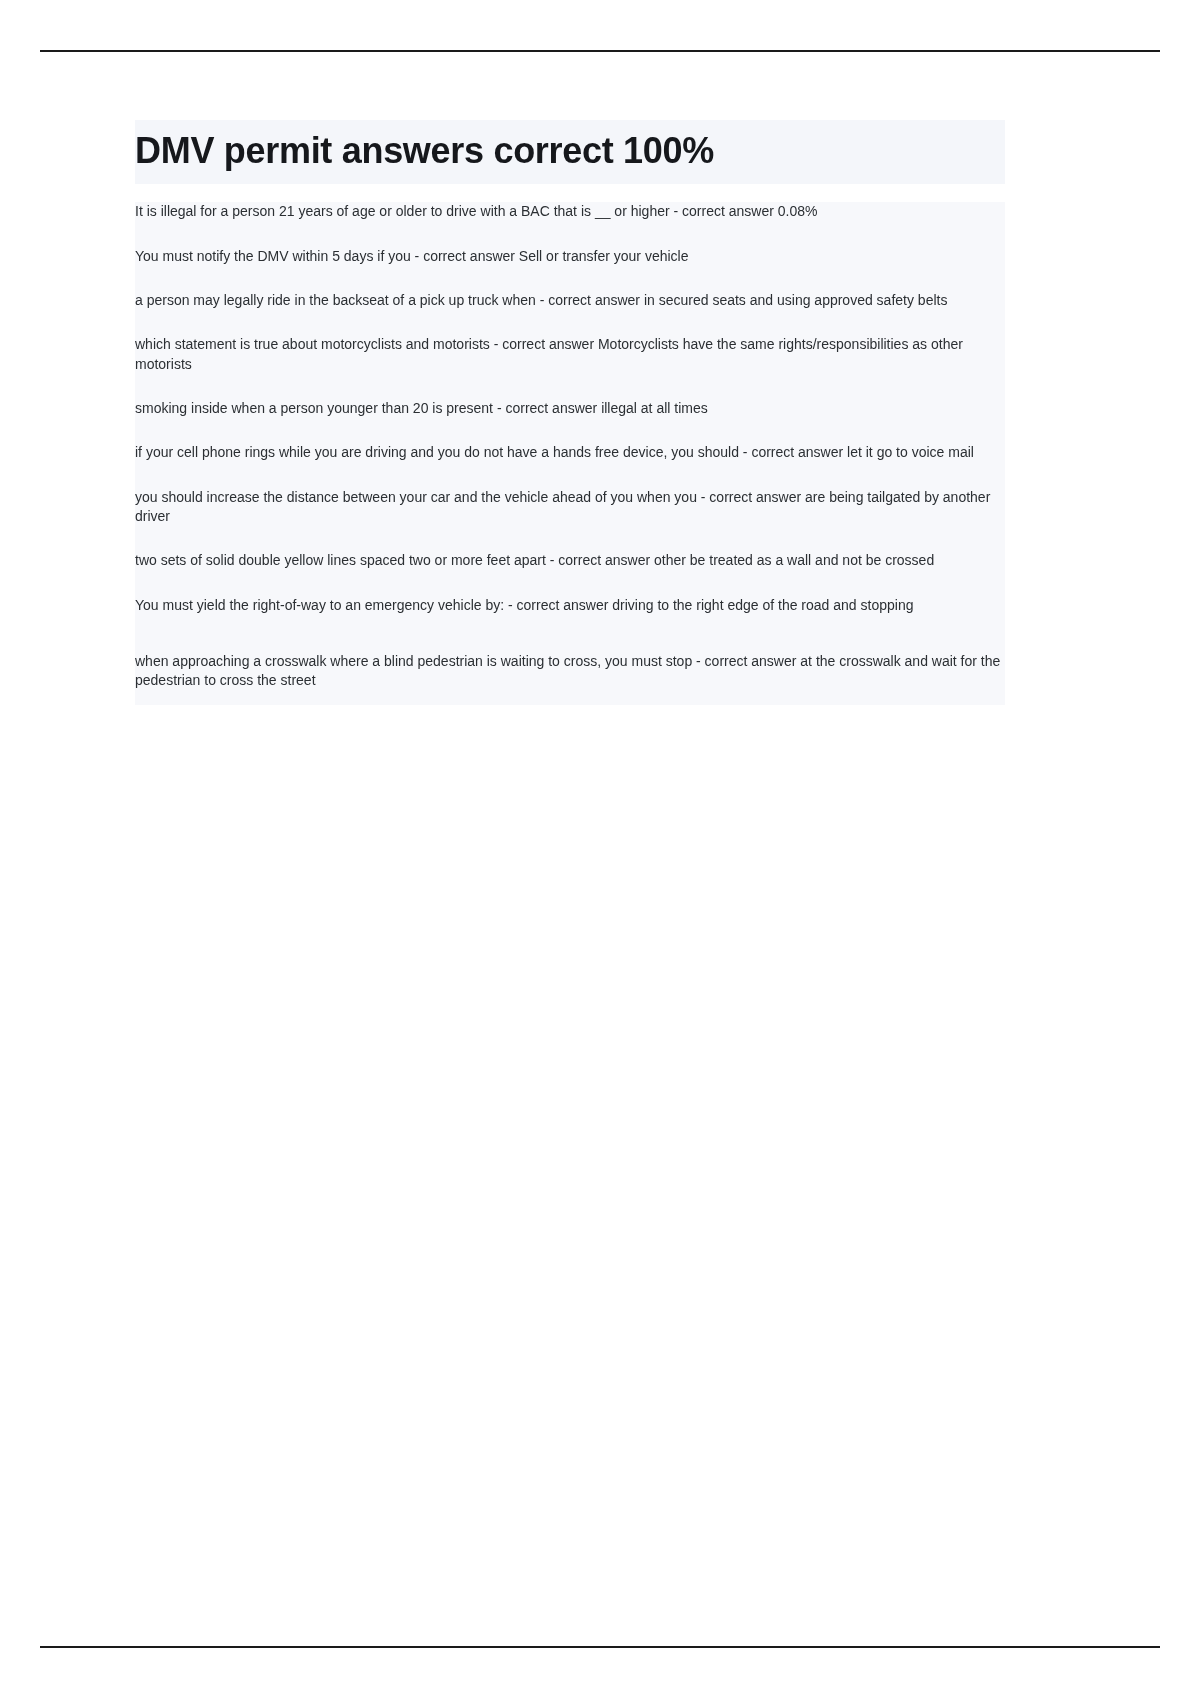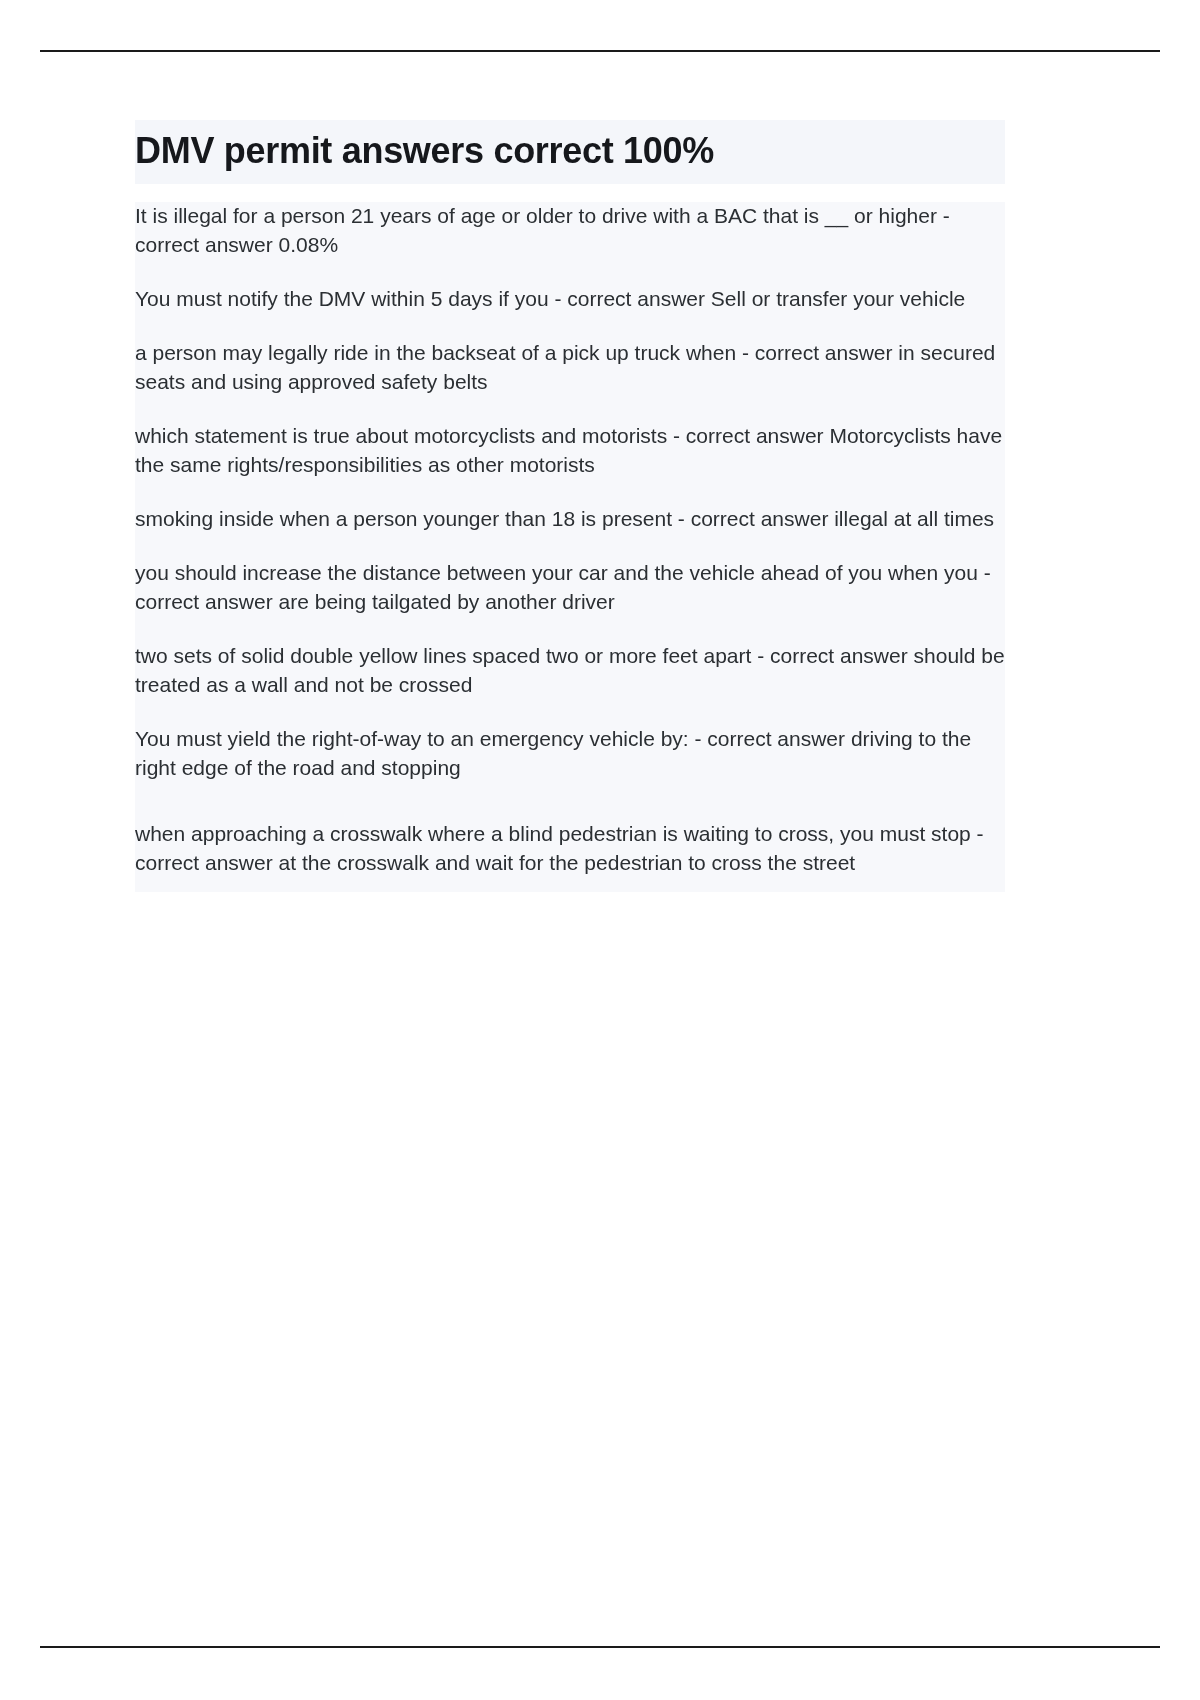--- a/index.html
+++ b/index.html
@@ -48,21 +48,21 @@
     line-height: 1.18;
   }
 
   .qa-list {
     background: #f7f8fb;
     padding: 0 0 14px 0;
     margin: 0;
   }
 
   .qa-item {
-    font-size: 21px;
+    font-size: 14px;
     line-height: 1.38;
     color: #2b2f33;
     margin: 0 0 25px 0;
     padding: 0;
     max-width: 870px;
   }
   .qa-item:last-child {
     margin-bottom: 0;
     margin-top: 37px;
   }
@@ -76,23 +76,24 @@
 
   <div class="content">
 
     <h1 class="doc-title">DMV permit answers correct 100%</h1>
 
     <div class="qa-list">
       <p class="qa-item">It is illegal for a person 21 years of age or older to drive with a BAC that is __ or higher - correct answer 0.08%</p>
       <p class="qa-item">You must notify the DMV within 5 days if you - correct answer Sell or transfer your vehicle</p>
       <p class="qa-item">a person may legally ride in the backseat of a pick up truck when - correct answer in secured seats and using approved safety belts</p>
       <p class="qa-item">which statement is true about motorcyclists and motorists - correct answer Motorcyclists have the same rights/responsibilities as other motorists</p>
-      <p class="qa-item">smoking inside when a person younger than 18 is present - correct answer illegal at all times</p>
+      <p class="qa-item">smoking inside when a person younger than 20 is present - correct answer illegal at all times</p>
+      <p class="qa-item">if your cell phone rings while you are driving and you do not have a hands free device, you should - correct answer let it go to voice mail</p>
       <p class="qa-item">you should increase the distance between your car and the vehicle ahead of you when you - correct answer are being tailgated by another driver</p>
-      <p class="qa-item">two sets of solid double yellow lines spaced two or more feet apart - correct answer should be treated as a wall and not be crossed</p>
+      <p class="qa-item">two sets of solid double yellow lines spaced two or more feet apart - correct answer other be treated as a wall and not be crossed</p>
       <p class="qa-item">You must yield the right-of-way to an emergency vehicle by: - correct answer driving to the right edge of the road and stopping</p>
       <p class="qa-item">when approaching a crosswalk where a blind pedestrian is waiting to cross, you must stop - correct answer at the crosswalk and wait for the pedestrian to cross the street</p>
     </div>
 
   </div>
 
   <div class="rule rule-bottom"></div>
 
 </div>
 

